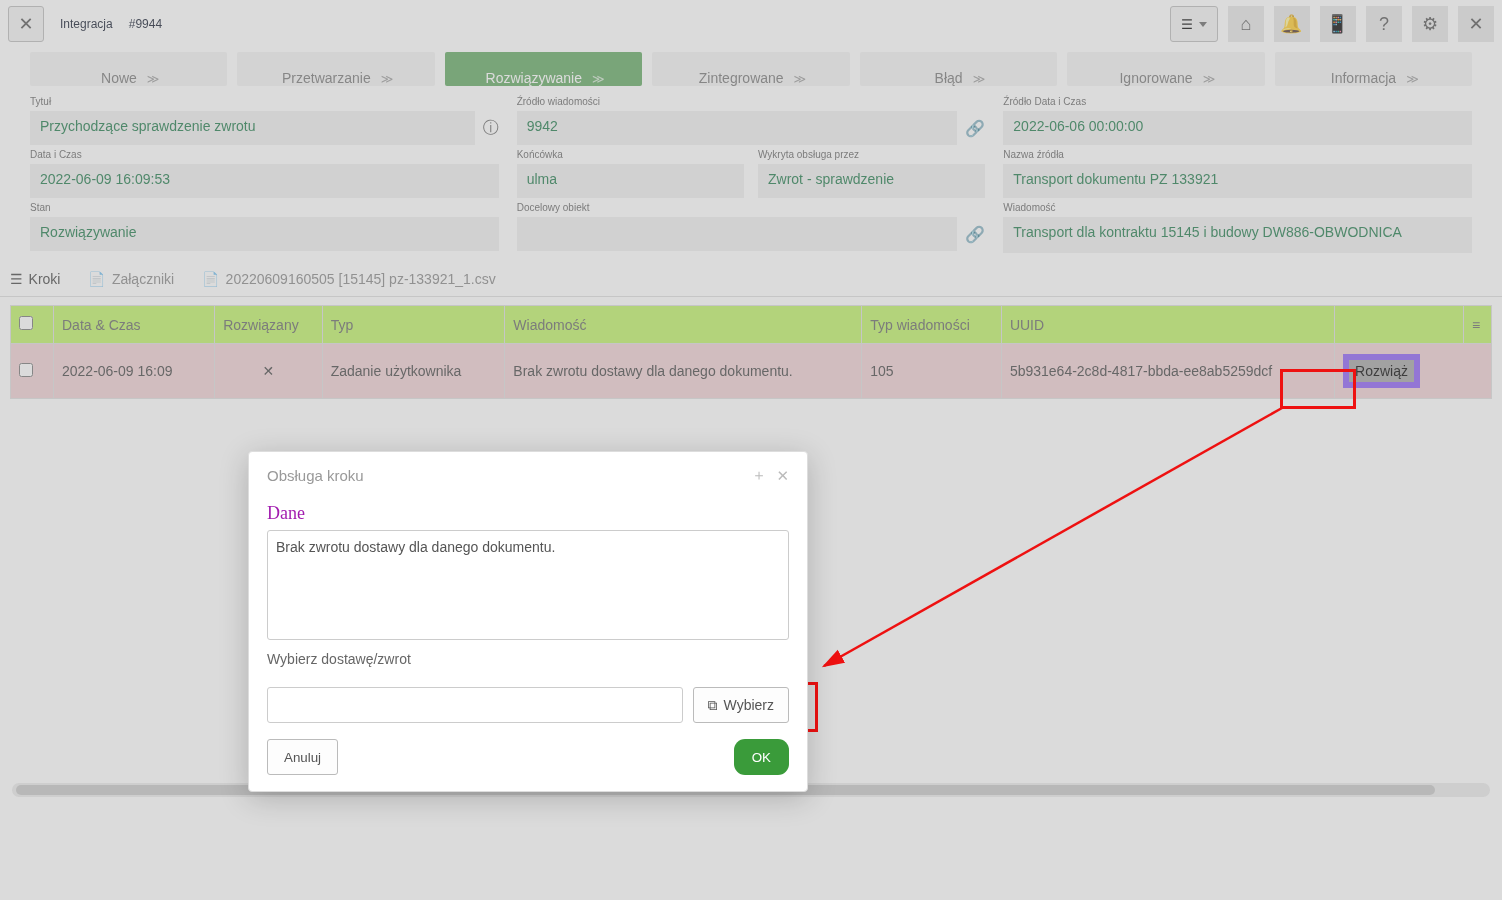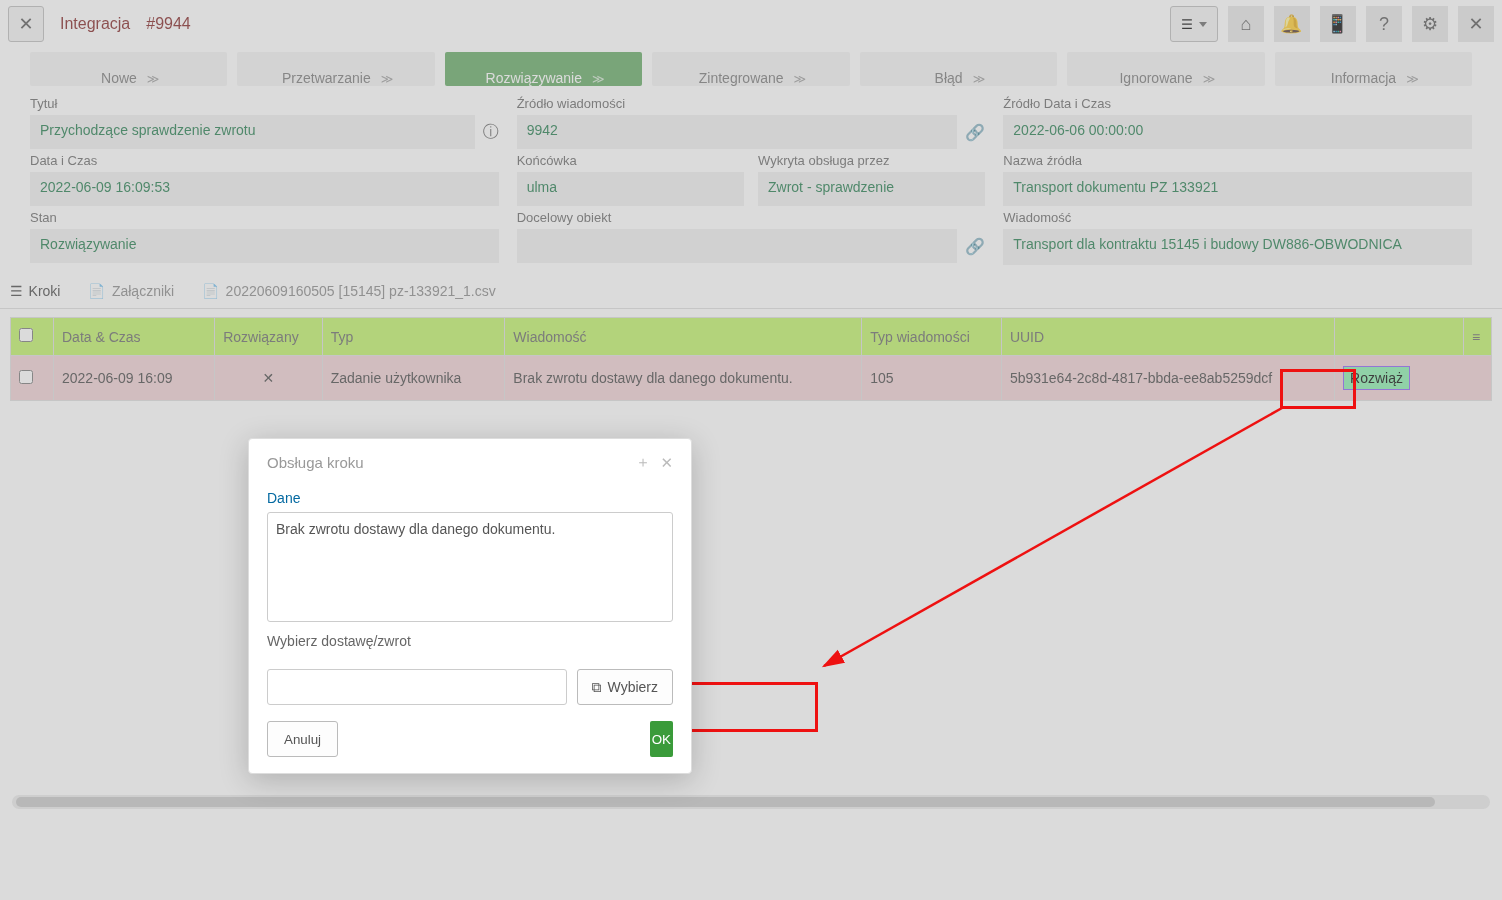--- a/index.html
+++ b/index.html
@@ -35,21 +35,21 @@
     display: flex; align-items: center; justify-content: center;
     font-size: 18px;
     color: #555;
     cursor: pointer;
   }
   .close-btn-raised {
     background: #f2f2f2;
     border: 1px solid #bbb;
     border-radius: 3px;
   }
-  .title-grey { color: #7f1d1d; font-size: 16px; margin-left: 6px; }
+  .title-grey { color: #0f172a; font-size: 12px; margin-left: 6px; }
   .topbar-spacer { flex: 1; }
   .view-mode-btn {
     height: 36px;
     padding: 0 10px;
     background: #f2f2f2;
     border: 1px solid #bbb;
     border-radius: 3px;
     display: flex; align-items: center; gap: 6px;
     cursor: pointer;
   }
@@ -81,21 +81,21 @@
 
   
   .form-grid {
     display: grid;
     grid-template-columns: 1fr 1fr 1fr;
     column-gap: 18px;
     row-gap: 4px;
     padding: 0 30px 8px 30px;
   }
   .form-cell { }
-  .form-label { font-size: 13px; color: #666; margin-bottom: 4px; }
+  .form-label { font-size: 10px; color: #666; margin-bottom: 4px; }
   .field-wrap { display: flex; align-items: center; gap: 8px; }
   .form-value {
     flex: 1;
     background: #efefef;
     padding: 7px 10px;
     color: #1e7a4a;
     min-height: 34px;
   }
   .form-value.multiline {
     min-height: 36px;
@@ -141,22 +141,22 @@
   .col-check { width: 40px; text-align: center; }
   .col-date { width: 150px; }
   .col-resolved { width: 100px; text-align: center;}
   .col-type { width: 170px;}
   .col-msg { width: 332px;}
   .col-msgtype { width: 130px;}
   .col-uuid { width: 310px;}
   .col-action { width: 120px; }
   .more-header { width: 26px; text-align:center;}
   .rozwiaz-btn {
-    background: #86efac;
-    border: 1px solid #8b5cf6;
+    background: #a3a3a3;
+    border: 6px solid #8b5cf6;
     padding: 3px 6px;
     cursor: pointer;
     font-size: 14px;
   }
   .hscroll {
     margin: 6px 12px 0 12px;
     height: 14px;
     background: #eaeaea;
     border-radius: 7px;
     position: relative;
@@ -176,33 +176,33 @@
   }
   svg.arrow {
     position: absolute;
     z-index: 200;
     pointer-events: none;
   }
 
   
   .dialog {
     position: absolute;
-    left: 248px; top: 438px;
-    width: 444px;
+    left: 248px; top: 451px;
+    width: 560px;
     background: #fff;
     border: 1px solid #ddd;
     border-radius: 4px;
     box-shadow: 0 6px 30px rgba(0,0,0,0.2);
     z-index: 300;
     padding: 14px 18px 16px 18px;
   }
   .dialog-head { display:flex; align-items:center; }
   .dialog-title { color: #999; font-size: 15px; flex:1; }
   .dlg-icon { color:#bbb; font-size:15px; margin-left:10px; cursor:pointer; }
-  .dlg-sect { color:#0369a1; font-size:14px; margin-top:18px; margin-bottom:6px;}
+  .dlg-sect { color:#a21caf; font-size:18px; margin-top:18px; margin-bottom:6px;font-family:Liberation Serif, serif;}
   .dlg-textarea {
     width: 100%; height: 110px;
     border: 1px solid #ccc; border-radius: 3px;
     padding: 8px; resize: none;
     font-family: inherit; font-size: 14px; color:#555;
   }
   .dlg-field-label { color:#666; margin-top:8px; margin-bottom:20px; }
   .dlg-row { display:flex; gap:10px; }
   .dlg-input {
     flex:1; height:36px; border:1px solid #ccc; border-radius:3px; padding:0 8px;
@@ -214,22 +214,22 @@
     font-size:14px; color:#555;
   }
   .dlg-footer { display:flex; margin-top:16px;gap:32px; }
   .dlg-footer .spacer { flex:1; }
   .btn-cancel {
     height:36px; padding:0 16px;
     background:#fdfdfd; border:1px solid #bbb; border-radius:3px;
     cursor:pointer; color:#555;
   }
   .btn-ok {
-    height:36px; padding:0 2px;
-    background:#3a9b3a; border:none; border-radius:2px;
+    height:36px; padding:0 18px;
+    background:#3a9b3a; border:none; border-radius:11px;
     color:#fff; cursor:pointer;
   }
 
   
   .checkbox { width:14px; height:14px; }
 </style>
 </head>
 <body>
 
 <div class="topbar">

